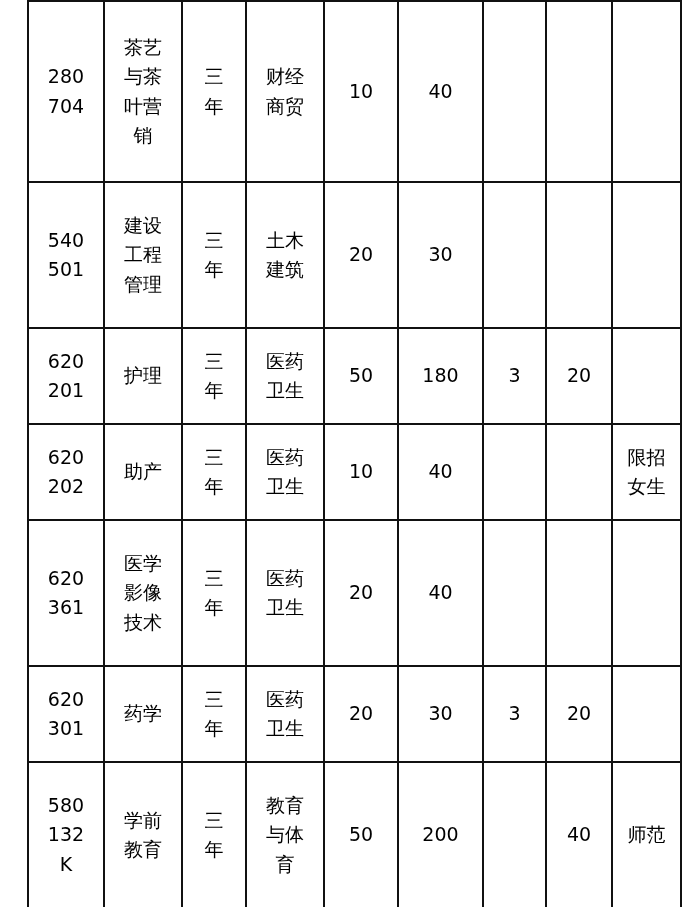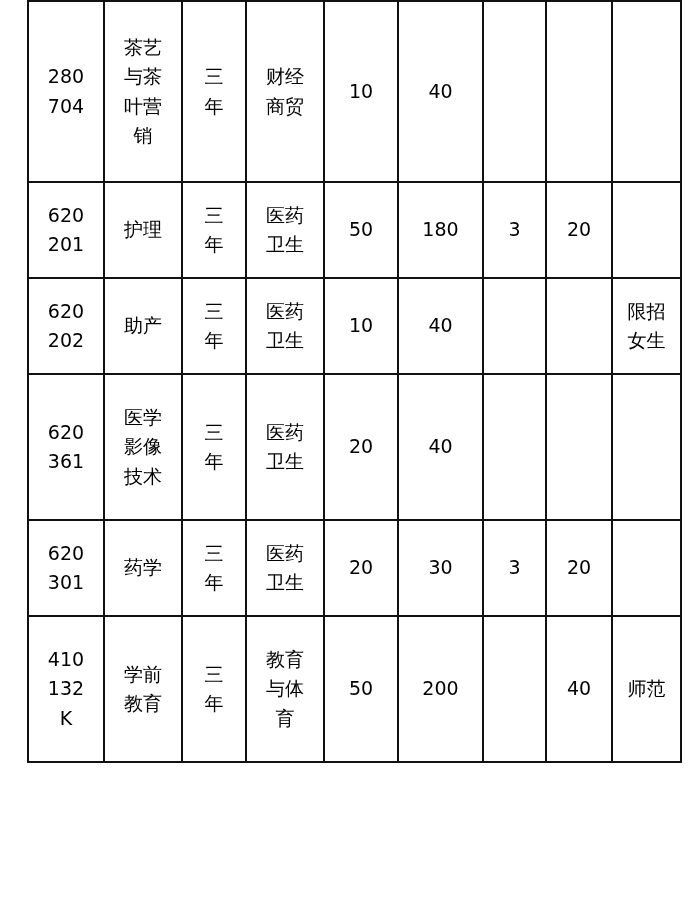--- a/index.html
+++ b/index.html
@@ -101,20 +101,44 @@
           <span>财经</span>
           <span>商贸</span>
         </td>
         <td class="num-cell">10</td>
         <td class="num-cell">40</td>
         <td class="num-cell"></td>
         <td class="num-cell"></td>
         <td class="note-cell"></td>
       </tr>
 
+      <tr class="row-med">
+        <td class="code-cell">
+          <span>540</span>
+          <span>501</span>
+        </td>
+        <td class="name-cell">
+          <span>建设</span>
+          <span>工程</span>
+          <span>管理</span>
+        </td>
+        <td class="len-cell">
+          <span>三</span>
+          <span>年</span>
+        </td>
+        <td class="cat-cell">
+          <span>土木</span>
+          <span>建筑</span>
+        </td>
+        <td class="num-cell">20</td>
+        <td class="num-cell">30</td>
+        <td class="num-cell"></td>
+        <td class="num-cell"></td>
+        <td class="note-cell"></td>
+      </tr>
 
       <tr class="row-small">
         <td class="code-cell">
           <span>620</span>
           <span>201</span>
         </td>
         <td class="name-cell">
           <span>护理</span>
         </td>
         <td class="len-cell">
@@ -201,21 +225,21 @@
         </td>
         <td class="num-cell">20</td>
         <td class="num-cell">30</td>
         <td class="num-cell">3</td>
         <td class="num-cell">20</td>
         <td class="note-cell"></td>
       </tr>
 
       <tr class="row-med">
         <td class="code-cell">
-          <span>410</span>
+          <span>580</span>
           <span>132</span>
           <span>K</span>
         </td>
         <td class="name-cell">
           <span>学前</span>
           <span>教育</span>
         </td>
         <td class="len-cell">
           <span>三</span>
           <span>年</span>

